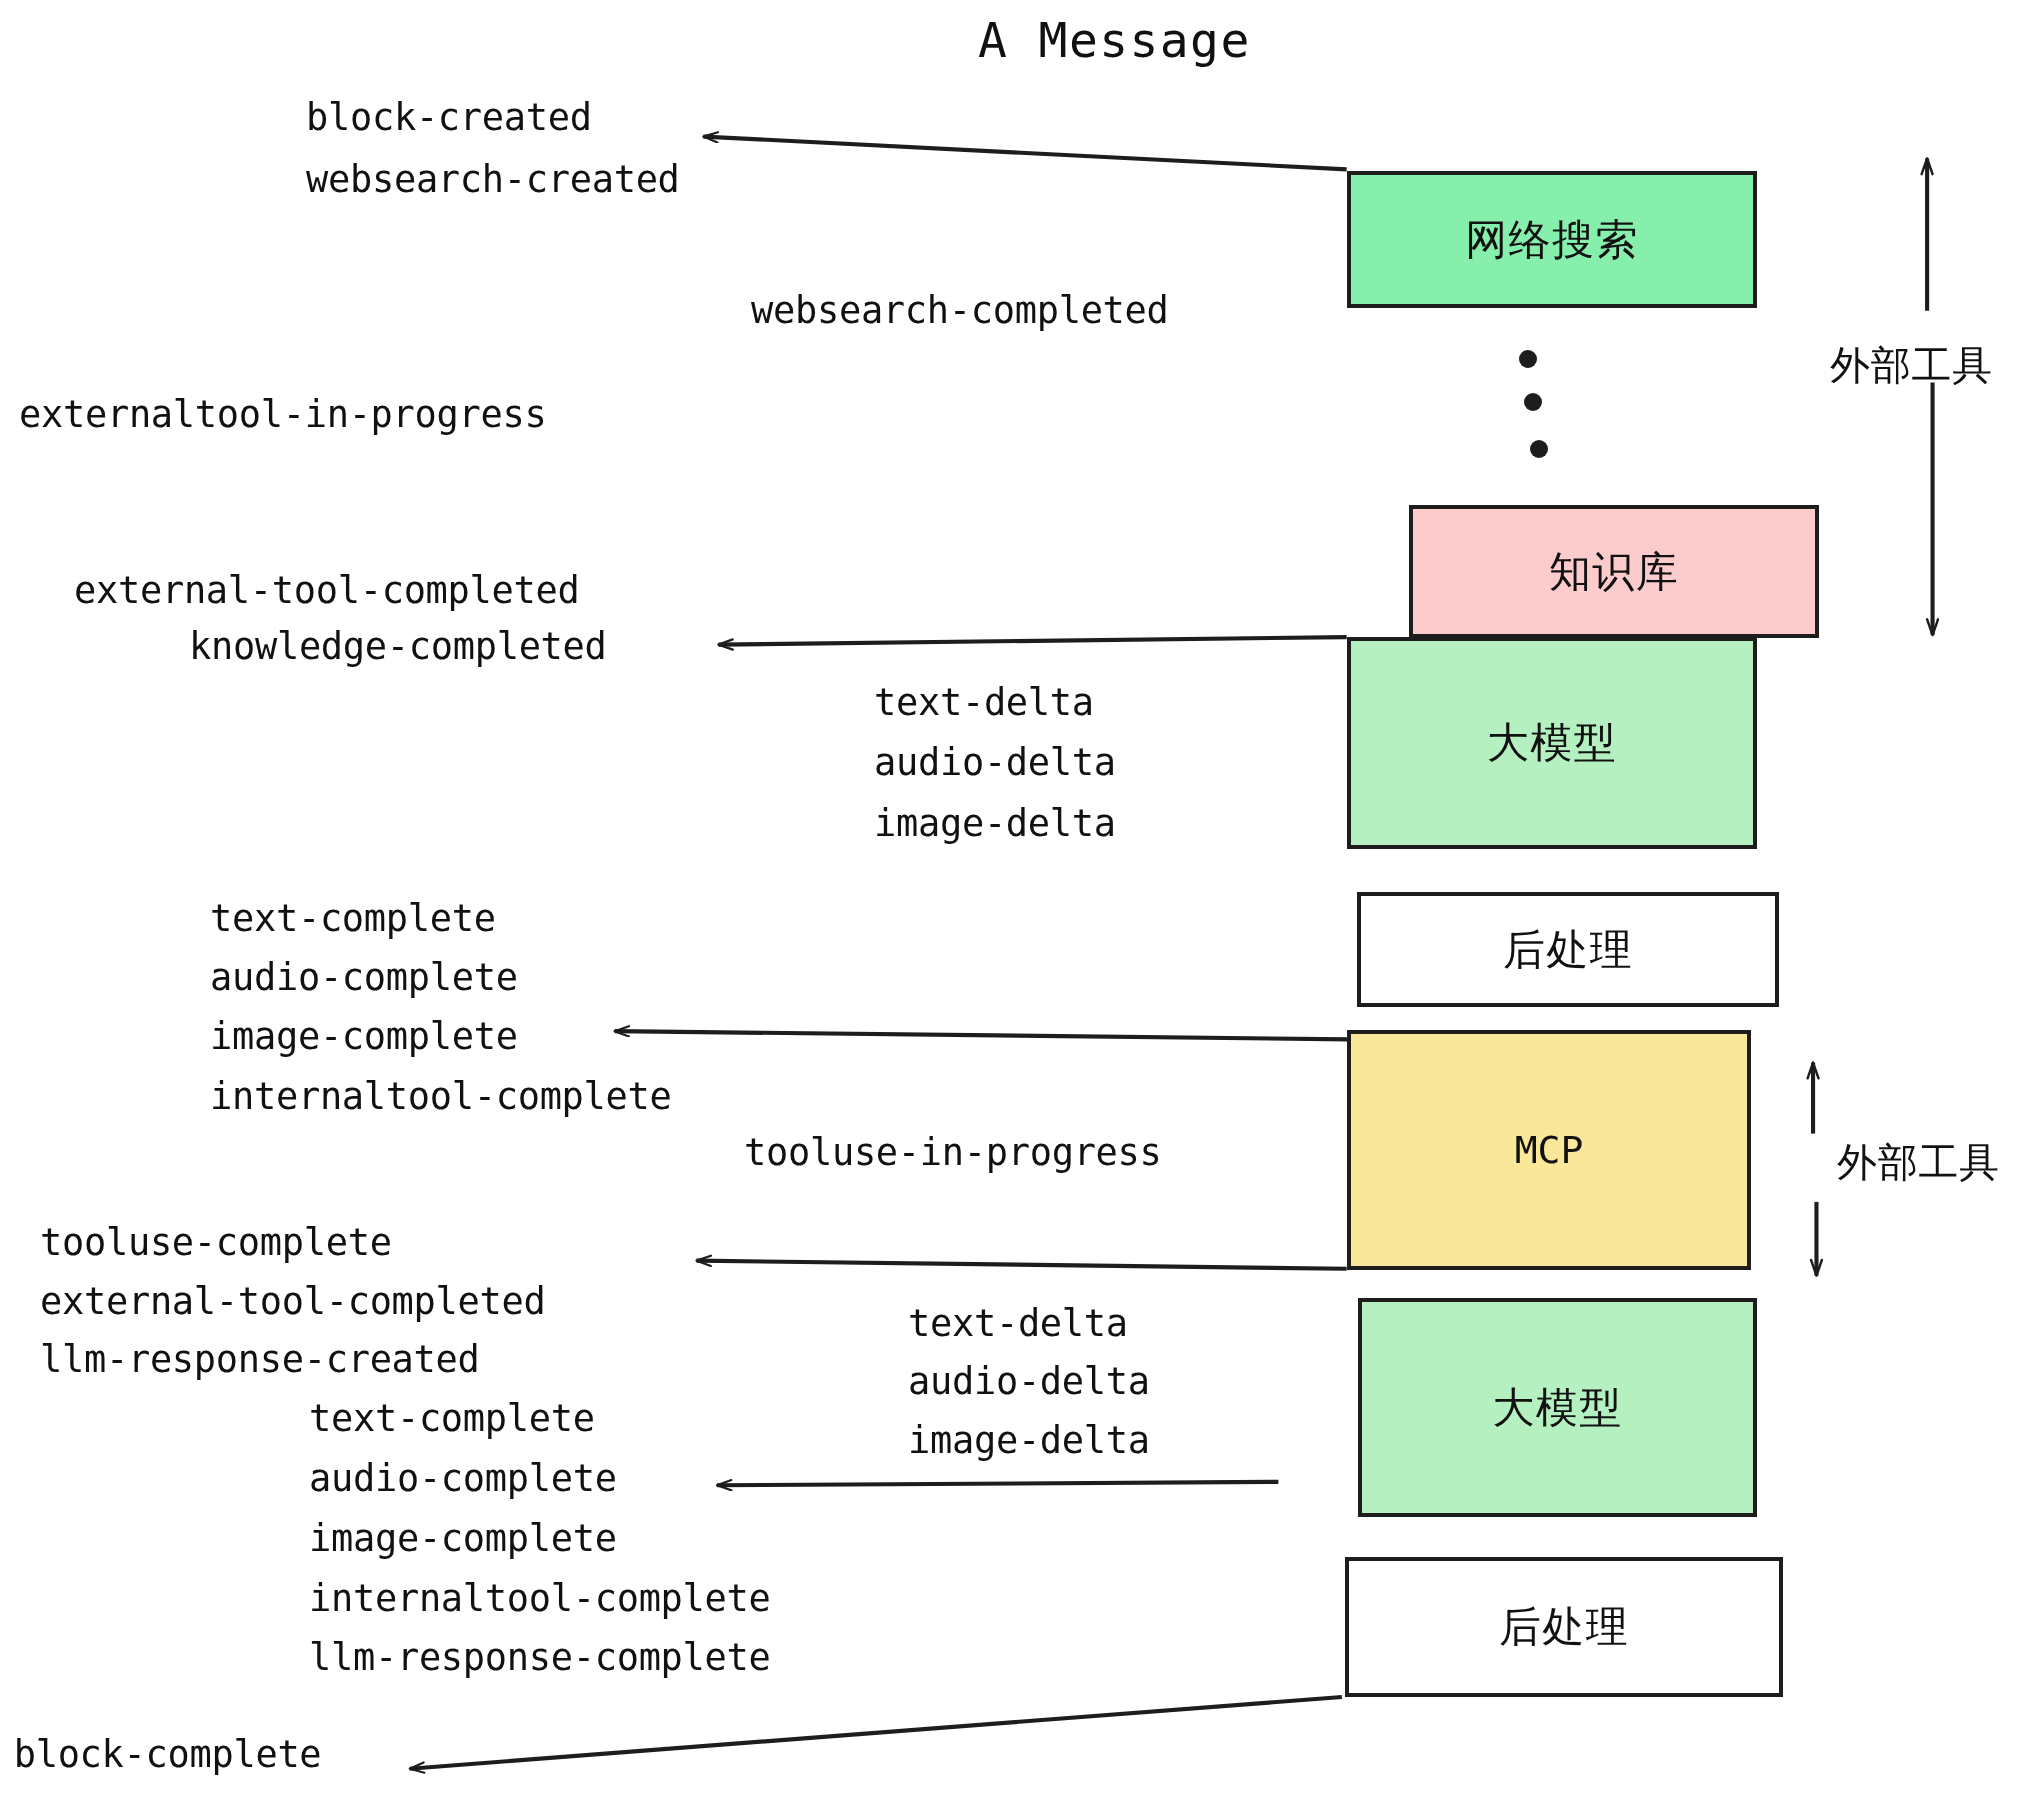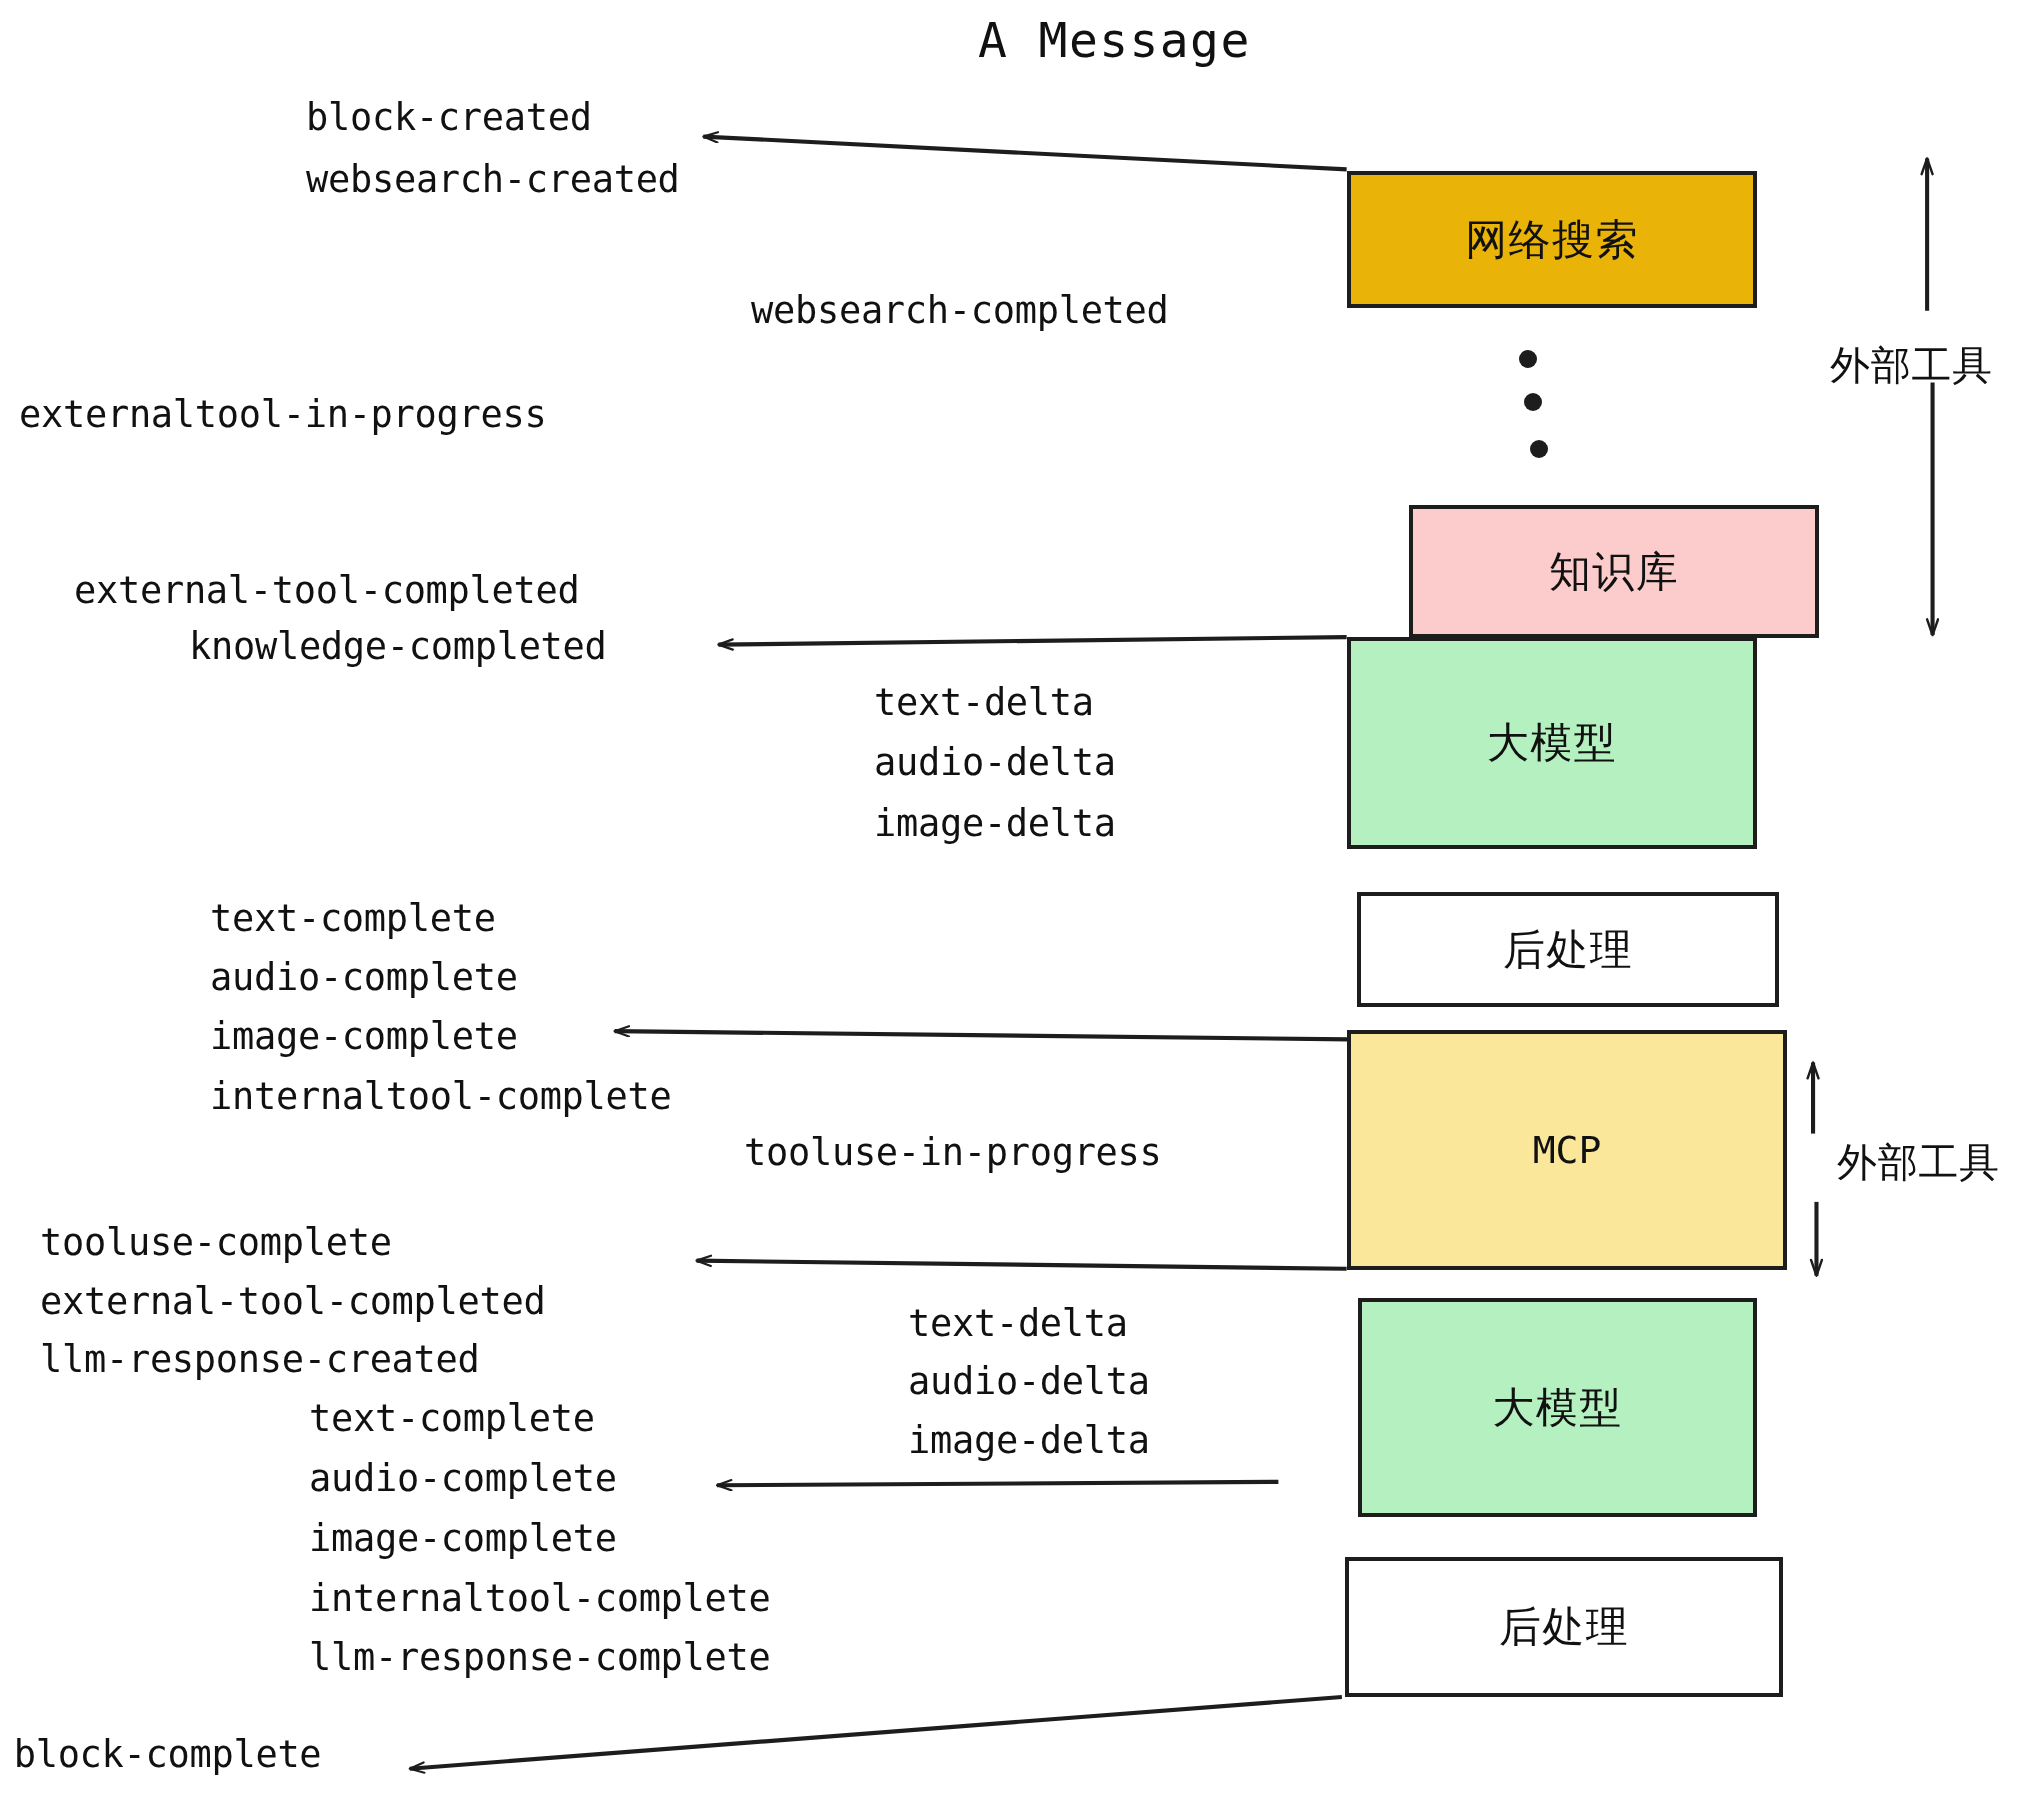--- a/index.html
+++ b/index.html
@@ -163,37 +163,37 @@
   <div class="lbl" style="left:309px; top:1460px;">audio-complete</div>
 
   <div class="lbl" style="left:309px; top:1520px;">image-complete</div>
 
   <div class="lbl" style="left:309px; top:1580px;">internaltool-complete</div>
 
   <div class="lbl" style="left:309px; top:1639px;">llm-response-complete</div>
 
   <div class="lbl" style="left:13.7px; top:1736px;">block-complete</div>
 
-  <div class="box" style="left:1347px; top:171px; width:410px; height:137px; background:#eab308;">
+  <div class="box" style="left:1347px; top:171px; width:410px; height:137px; background:#86efac;">
     <span>网络搜索</span>
   </div>
 
   <div class="box" style="left:1409px; top:505px; width:410px; height:133px; background:#FCCBCB;">
     <span>知识库</span>
   </div>
 
   <div class="box" style="left:1347px; top:637px; width:410px; height:212px; background:#B4F0C0;">
     <span>大模型</span>
   </div>
 
   <div class="box" style="left:1357px; top:892px; width:422px; height:115px; background:#FFFFFF;">
     <span>后处理</span>
   </div>
 
-  <div class="box mono" style="left:1347px; top:1030px; width:440px; height:240px; background:#FBE79A;">
+  <div class="box mono" style="left:1347px; top:1030px; width:404px; height:240px; background:#FBE79A;">
     <span>MCP</span>
   </div>
 
   <div class="box" style="left:1358px; top:1298px; width:399px; height:219px; background:#B4F0C0;">
     <span>大模型</span>
   </div>
 
   <div class="box" style="left:1345px; top:1557px; width:438px; height:140px; background:#FFFFFF;">
     <span>后处理</span>
   </div>

